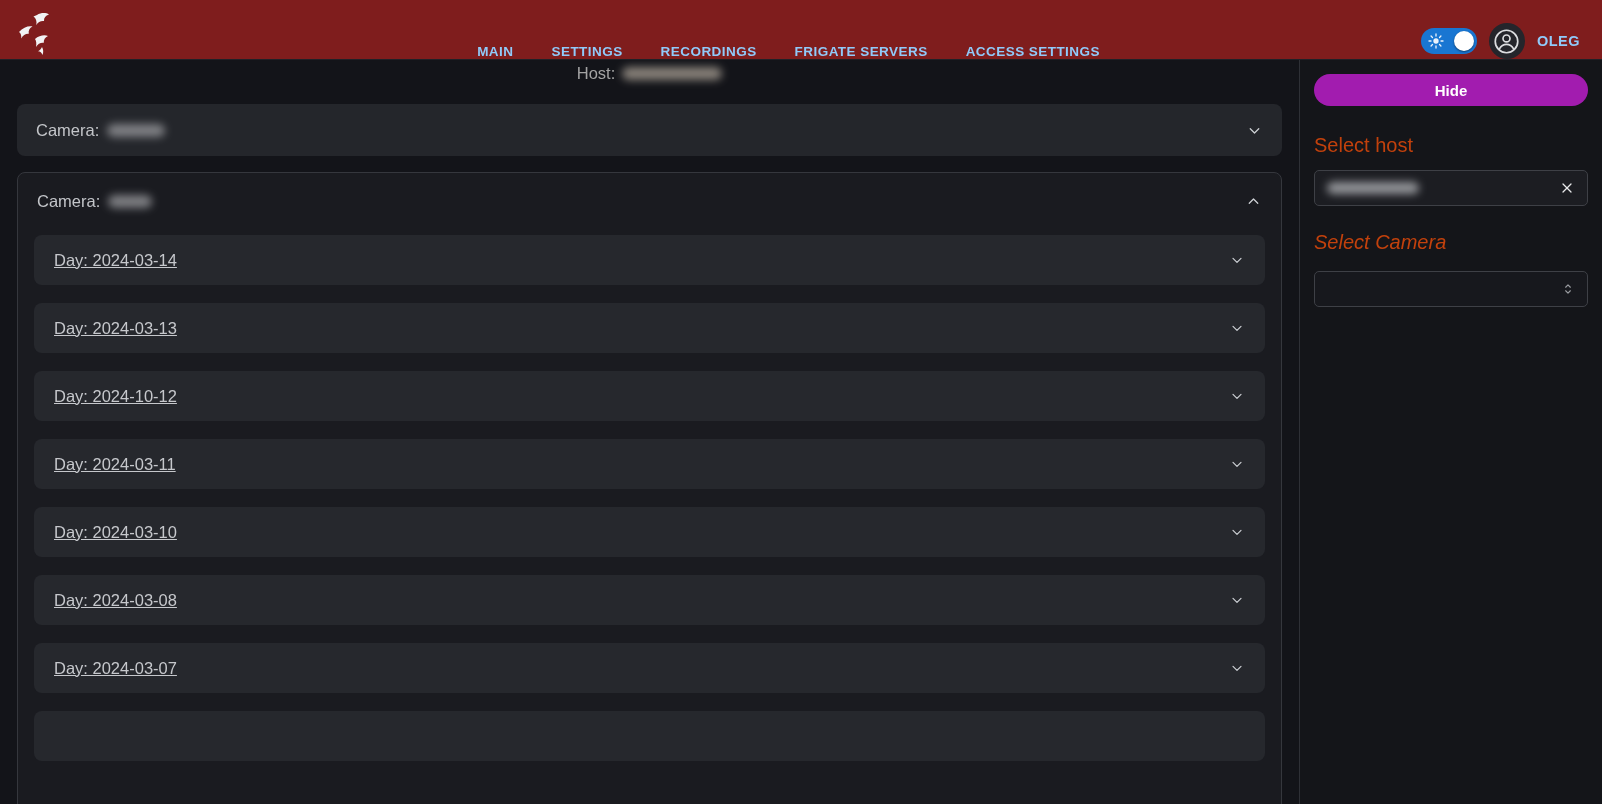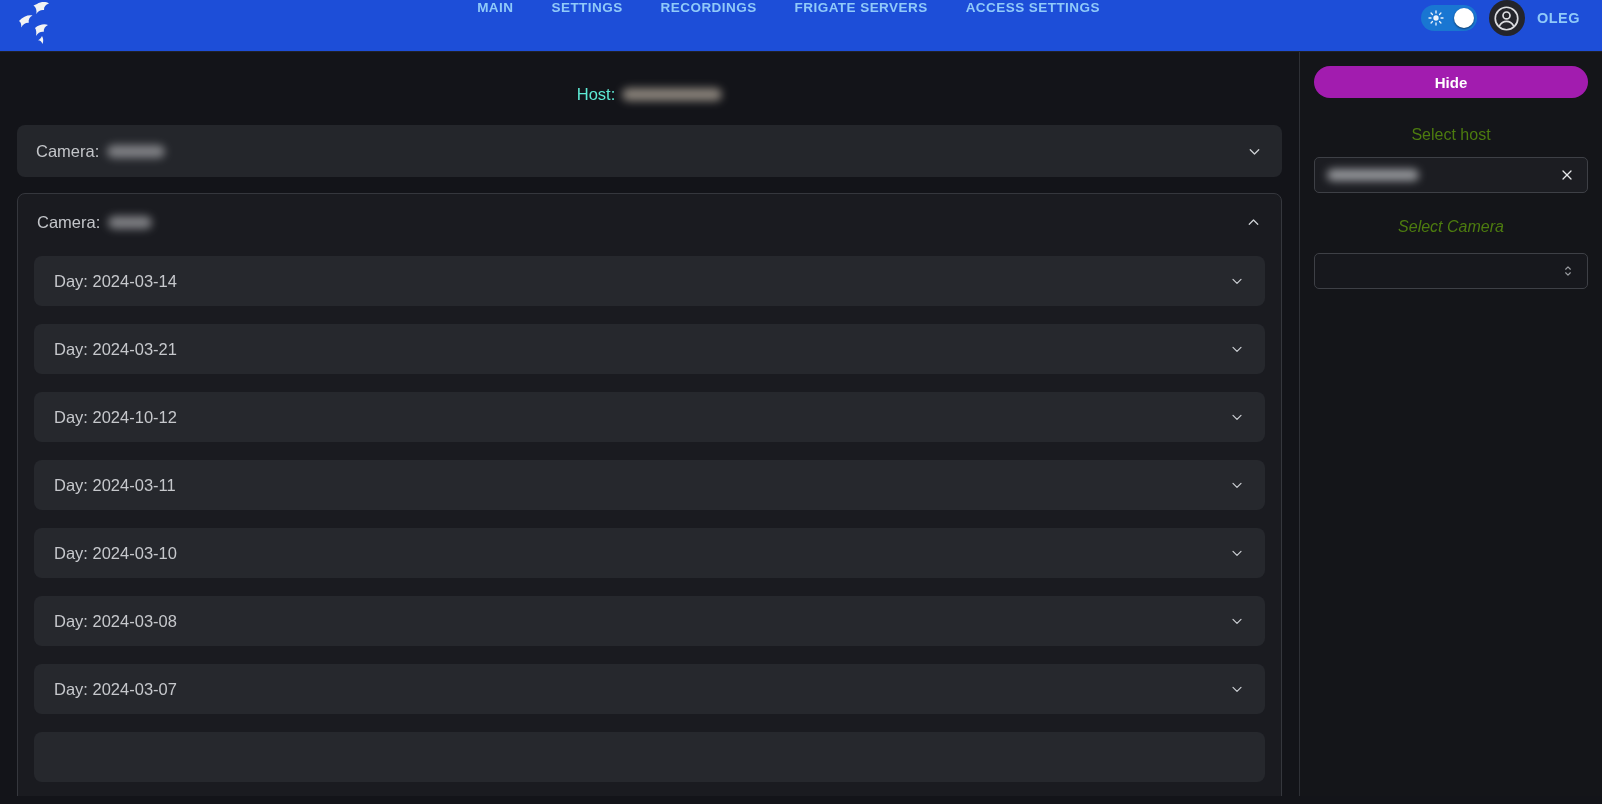--- a/index.html
+++ b/index.html
@@ -4,22 +4,22 @@
 <style>
   * { margin:0; padding:0; box-sizing:border-box; }
   html,body { width:1602px; height:804px; overflow:hidden; }
   body {
     background:#131419;
     font-family:"Liberation Sans", sans-serif;
     color:#c6c8cc;
   }
   
   .topbar {
-    height:52px; background:#1d4ed8; border-bottom:1px solid #202127;
-    display:flex; align-items:flex-start; position:relative; padding:0 22px 0 14px;
+    height:60px; background:#7f1d1d; border-bottom:1px solid #202127;
+    display:flex; align-items:flex-end; position:relative; padding:0 22px 0 14px;
   }
   .logo { width:46px; height:48px; display:flex; align-items:center; justify-content:center; }
   .nav {
     position:absolute; left:50%; transform:translateX(-52%);
     display:flex; gap:38px; align-items:center;
   }
   .nav-link {
     color:#90caf9; font-size:13.5px; font-weight:700; letter-spacing:.45px;
     text-transform:uppercase; text-decoration:none; cursor:pointer; white-space:nowrap;
   }
@@ -42,22 +42,22 @@
   
   .layout { display:flex; height:744px; }
   .main {
     width:1300px; flex:0 0 1300px; border-right:1px solid #2e3036;
     padding:0 17px; overflow:hidden;
   }
   .sidebar { flex:1; padding:0 14px; background:#141519; }
 
   
   .host-line {
-    margin-top:33px; display:flex; justify-content:center; align-items:center; gap:7px;
-    color:#5eead4; font-size:16.5px;
+    margin-top:4px; display:flex; justify-content:center; align-items:center; gap:7px;
+    color:#a3a3a3; font-size:16.5px;
   }
   .blur-blob {
     display:inline-block; height:13px; border-radius:7px;
     background:#96938e; filter:blur(4px); opacity:.85;
   }
   .blur-blob.w-host { width:100px; background:#9c948a; }
   .blur-blob.w-cam1 { width:58px; background:#8f9094; }
   .blur-blob.w-cam2 { width:44px; background:#8f9094; }
   .blur-blob.w-sel  { width:92px; height:12px; background:#a8aaae; }
 
@@ -75,32 +75,32 @@
     background:#1a1b20; height:980px;
   }
   .panel-header {
     height:56px; display:flex; align-items:center; justify-content:space-between;
     padding:0 19px; cursor:pointer;
   }
   .day-list { padding:6px 16px 0; }
   .day-row {
     height:50px; margin-bottom:18px; background:#26282d; border-radius:8px;
     display:flex; align-items:center; justify-content:space-between;
-    padding:0 20px; cursor:pointer;
+    padding:0 20px; cursor:pointer;text-decoration:underline;
   }
   .day-row .label { color:#c6c8cc; font-size:16.5px; }
   .chev { color:#cdd0d4; display:flex; }
 
   
   .hide-btn {
     margin-top:14px; width:100%; height:32px; border:none; border-radius:16px;
     background:#a21caf; color:#fff; font-family:inherit; font-size:15px; font-weight:700;
     cursor:pointer; display:flex; align-items:center; justify-content:center;
   }
-  .side-label { margin-top:28px; color:#4d7c0f; font-size:16px;text-align:center; }
+  .side-label { margin-top:28px; color:#c2410c; font-size:20px; }
   .side-label.second { margin-top:25px;font-style:italic; }
   .select-box {
     margin-top:13px; height:36px; border:1px solid #3e4046; border-radius:5px;
     background:#1c1d22; display:flex; align-items:center; justify-content:space-between;
     padding:0 12px; cursor:pointer;
   }
   .select-box.second { margin-top:17px; background:#17181d; }
   .clear-x { display:flex; color:#e8e9eb; cursor:pointer; }
   .unfold { display:flex; color:#9a9ca1; }
 </style>
@@ -194,21 +194,21 @@
         <div class="day-row">
           <span class="label">Day: 2024-03-14</span>
           <span class="chev">
               <svg width="16" height="16" viewBox="0 0 24 24" fill="none" stroke="currentColor" stroke-width="1.8" stroke-linecap="round" stroke-linejoin="round">
                 <path d="M6 9.5 L12 15.5 L18 9.5"></path>
               </svg>
             </span>
         </div>
 
         <div class="day-row">
-          <span class="label">Day: 2024-03-21</span>
+          <span class="label">Day: 2024-03-13</span>
           <span class="chev">
               <svg width="16" height="16" viewBox="0 0 24 24" fill="none" stroke="currentColor" stroke-width="1.8" stroke-linecap="round" stroke-linejoin="round">
                 <path d="M6 9.5 L12 15.5 L18 9.5"></path>
               </svg>
             </span>
         </div>
 
         <div class="day-row">
           <span class="label">Day: 2024-10-12</span>
           <span class="chev">

